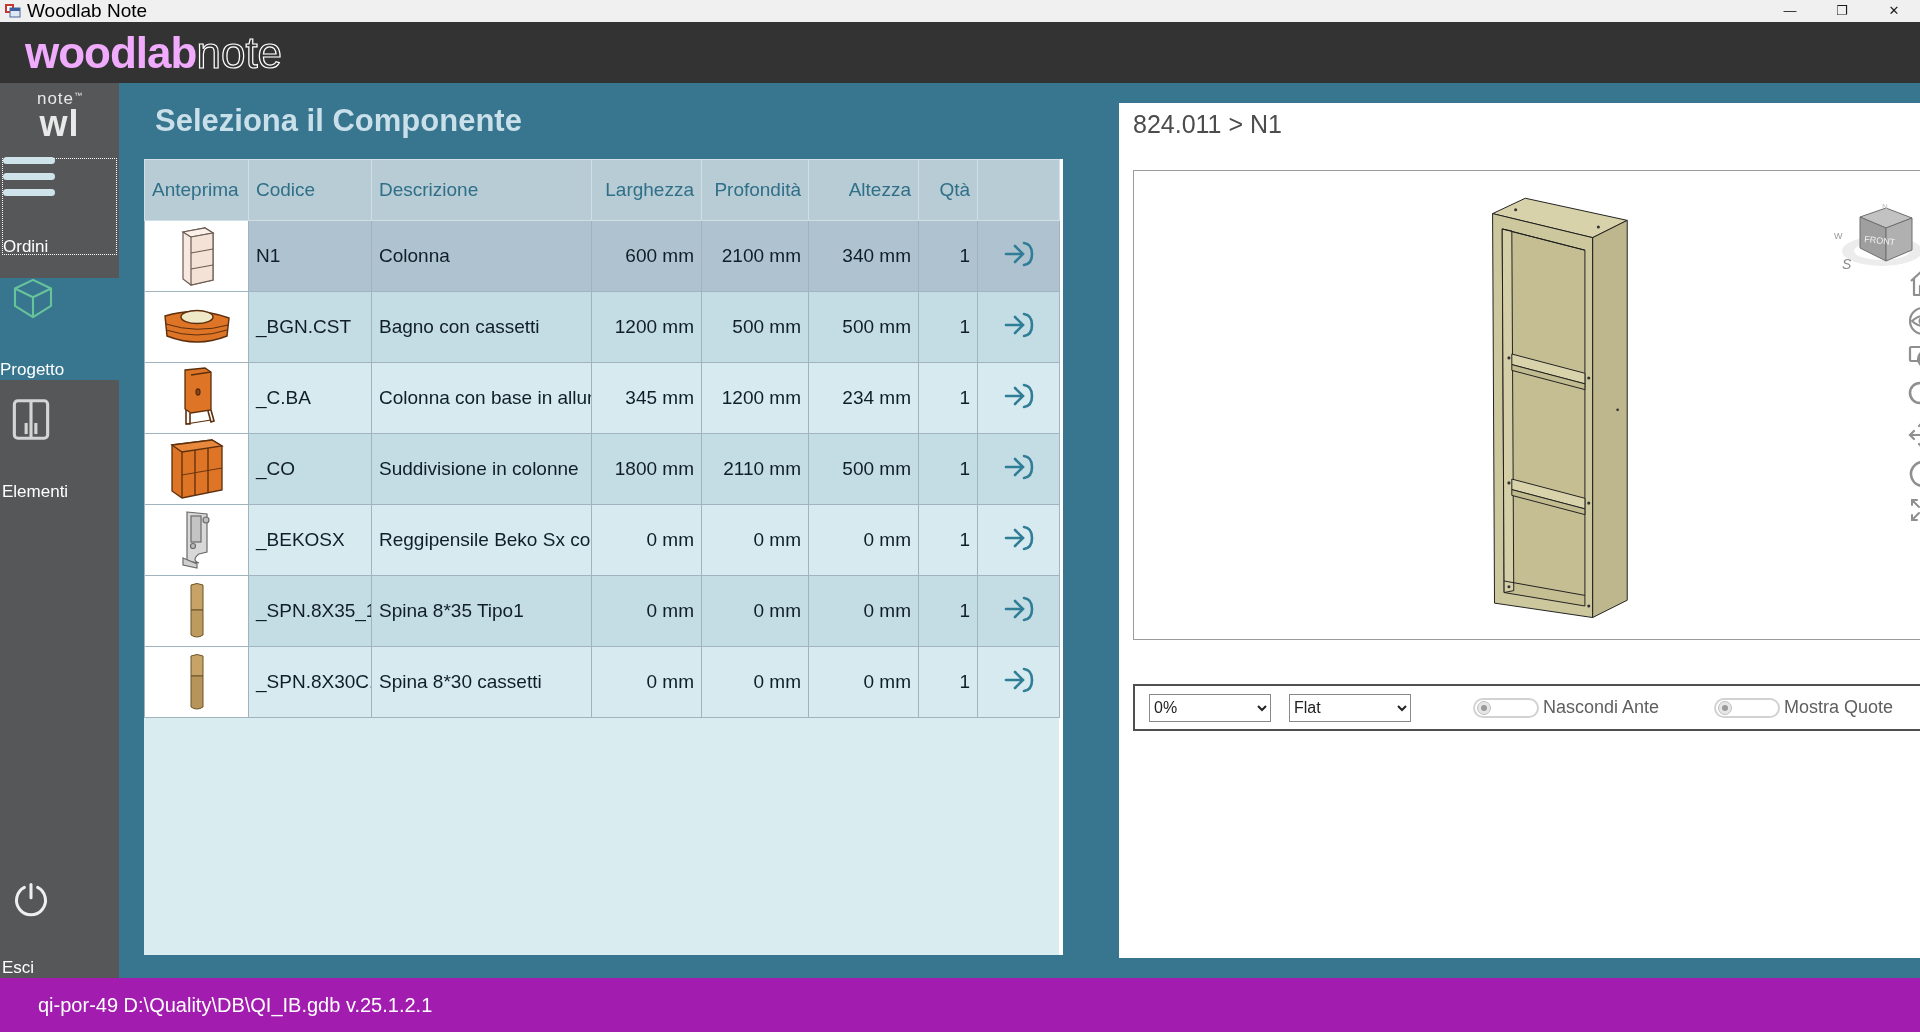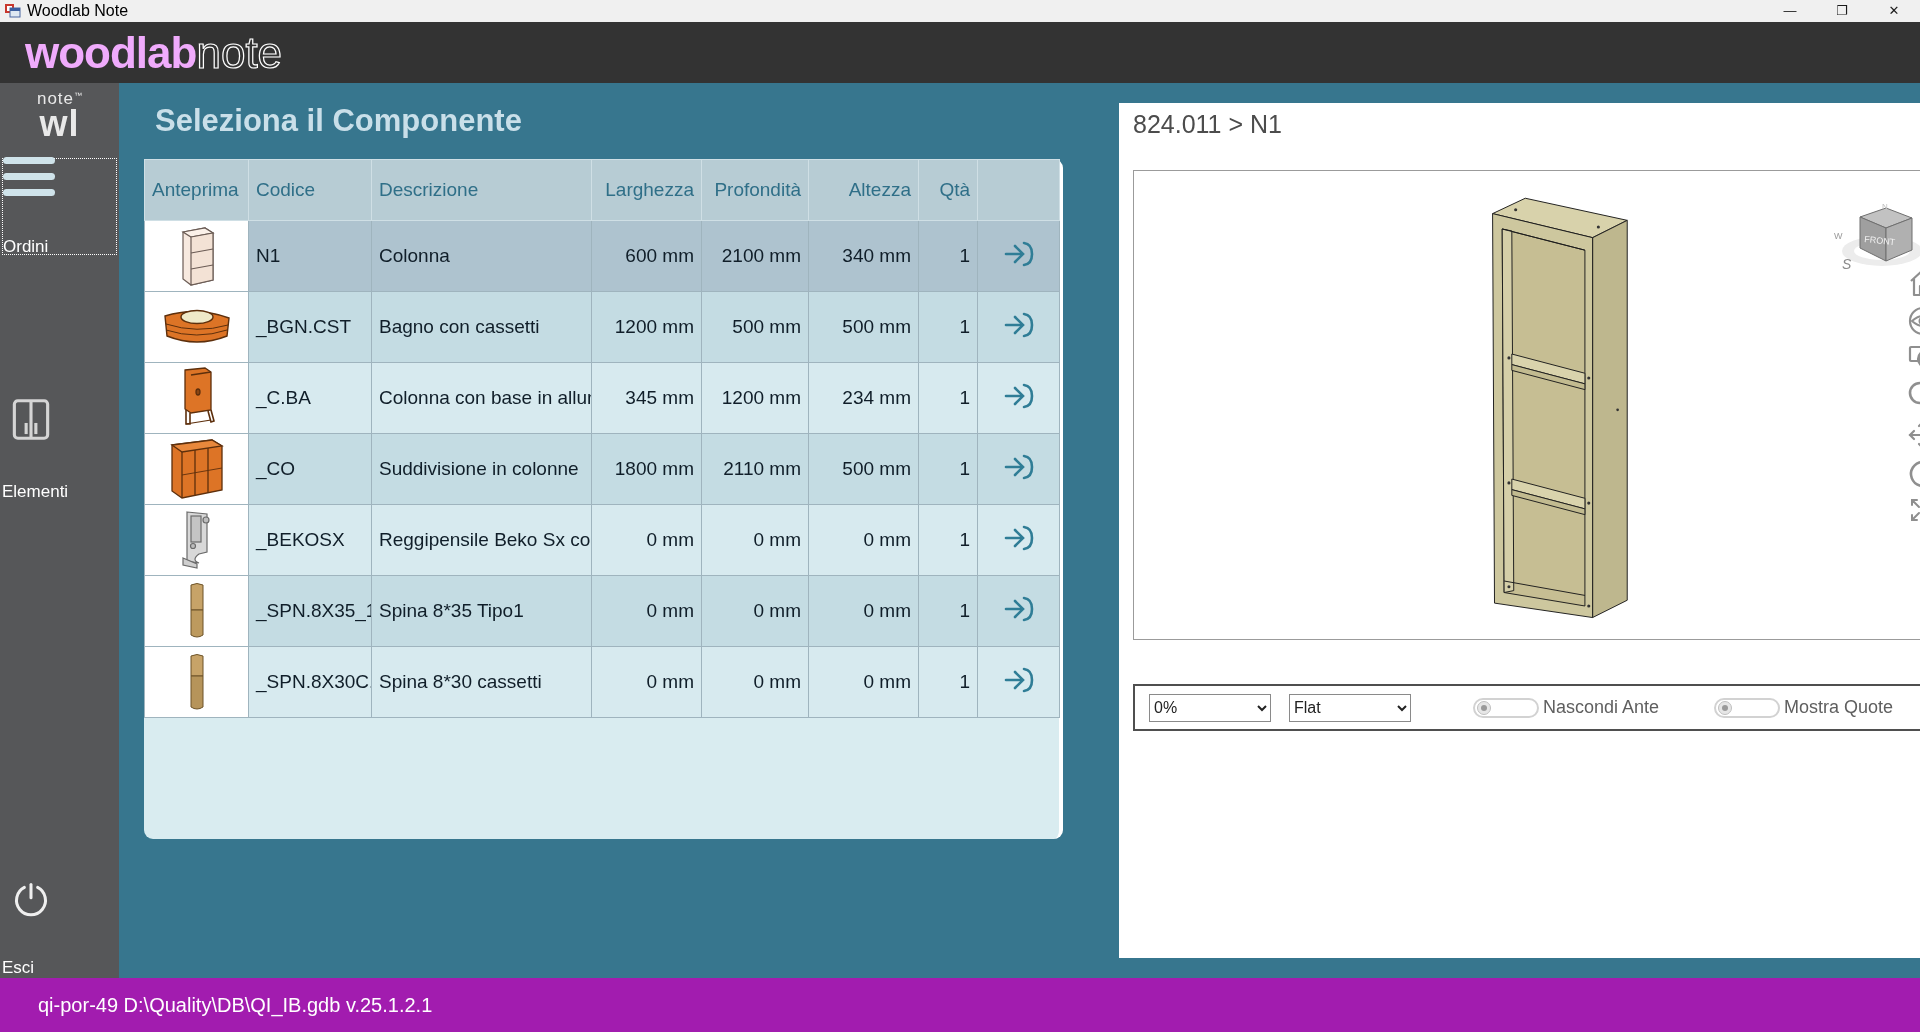--- a/index.html
+++ b/index.html
@@ -3,21 +3,21 @@
 <meta charset="utf-8">
 <style>
   * { margin:0; padding:0; box-sizing:border-box; }
   html,body { width:1920px; height:1032px; overflow:hidden;
     font-family:"Liberation Sans", sans-serif; background:#37768e; }
 
   
   .titlebar { position:absolute; left:0; top:0; width:1920px; height:22px;
     background:#f0f0f0; display:flex; align-items:center; z-index:50; }
   .titlebar .appicon { width:16px; height:14px; margin:0 6px 0 5px; }
-  .titlebar .apptitle { font-size:16px; color:#000; }
+  .titlebar .apptitle { font-size:19px; color:#000; }
   .wincontrols { margin-left:auto; display:flex; height:22px; }
   .wincontrols span { width:52px; text-align:center; font-size:13px; color:#1a1a1a;
     line-height:22px; cursor:default; }
 
   
   .appheader { position:absolute; left:0; top:22px; width:1920px; height:61px;
     background:#333333; display:flex; align-items:center; }
   .brand { margin-left:25px; font-size:44px; line-height:44px; letter-spacing:-1px; }
   .brand-bold { color:#f0abfc; font-weight:700; }
   .brand-thin { color:#fff; font-weight:200; letter-spacing:0; }
@@ -42,22 +42,22 @@
   .hamburger { display:flex; flex-direction:column; gap:9px; }
   .hamburger i { display:block; width:52px; height:7px; border-radius:4px; background:#cfe3ea; }
 
   
   .main { position:absolute; left:119px; top:83px; width:1801px; height:895px;
     background:#37768e; }
   .page-title { position:absolute; left:36px; top:20px; font-size:31px; font-weight:bold;
     color:#c9dfe9; }
 
   
-  .table-wrap { position:absolute; left:25px; top:76px; width:919px; height:680px;
-    background:#d9ecf0; border-right:4px solid #fff;border-radius:9px; }
+  .table-wrap { position:absolute; left:25px; top:76px; width:919px; height:796px;
+    background:#d9ecf0; border-right:4px solid #fff; }
   table.comp { border-collapse:collapse; table-layout:fixed; width:915px; font-size:19px;
     color:#101e29; }
   table.comp th { height:61px; background:#b7ccd4; color:#2f6f88; font-weight:normal;
     font-size:19px; border:1px solid #cfdfe5; padding:0 7px; }
   table.comp td { height:71px; border:1px solid #9fb4be; padding:0 7px; overflow:hidden;
     white-space:nowrap; }
   table.comp .al { text-align:left; }
   table.comp .ar { text-align:right; }
   tr.row-sel  td { background:#aec3cf; }
   tr.row-a    td { background:#c4dce3; }
@@ -130,20 +130,30 @@
 
   <div class="side-item item-ordini">
     <div class="hamburger">
         <i></i>
         <i></i>
         <i></i>
       </div>
     <span class="lbl">Ordini</span>
   </div>
 
+  <div class="side-item item-progetto">
+    <svg width="66" height="66" viewBox="0 0 66 66">
+      <g fill="none" stroke="#67c39b" stroke-width="3.4" stroke-linejoin="round">
+        <path d="M33 3 L62 17 L62 45 L33 63 L4 45 L4 17 Z"></path>
+        <path d="M4 17 L33 31 L62 17"></path>
+        <path d="M33 31 L33 63"></path>
+      </g>
+    </svg>
+    <span class="lbl">Progetto</span>
+  </div>
 
   <div class="side-item item-elementi">
     <svg width="58" height="62" viewBox="0 0 58 62">
       <g fill="none" stroke="#d5d5d5" stroke-width="4.5">
         <rect x="5" y="4" width="48" height="54" rx="5"></rect>
         <line x1="29" y1="4" x2="29" y2="58"></line>
         <line x1="22" y1="36" x2="22" y2="52"></line>
         <line x1="36" y1="36" x2="36" y2="52"></line>
       </g>
     </svg>

